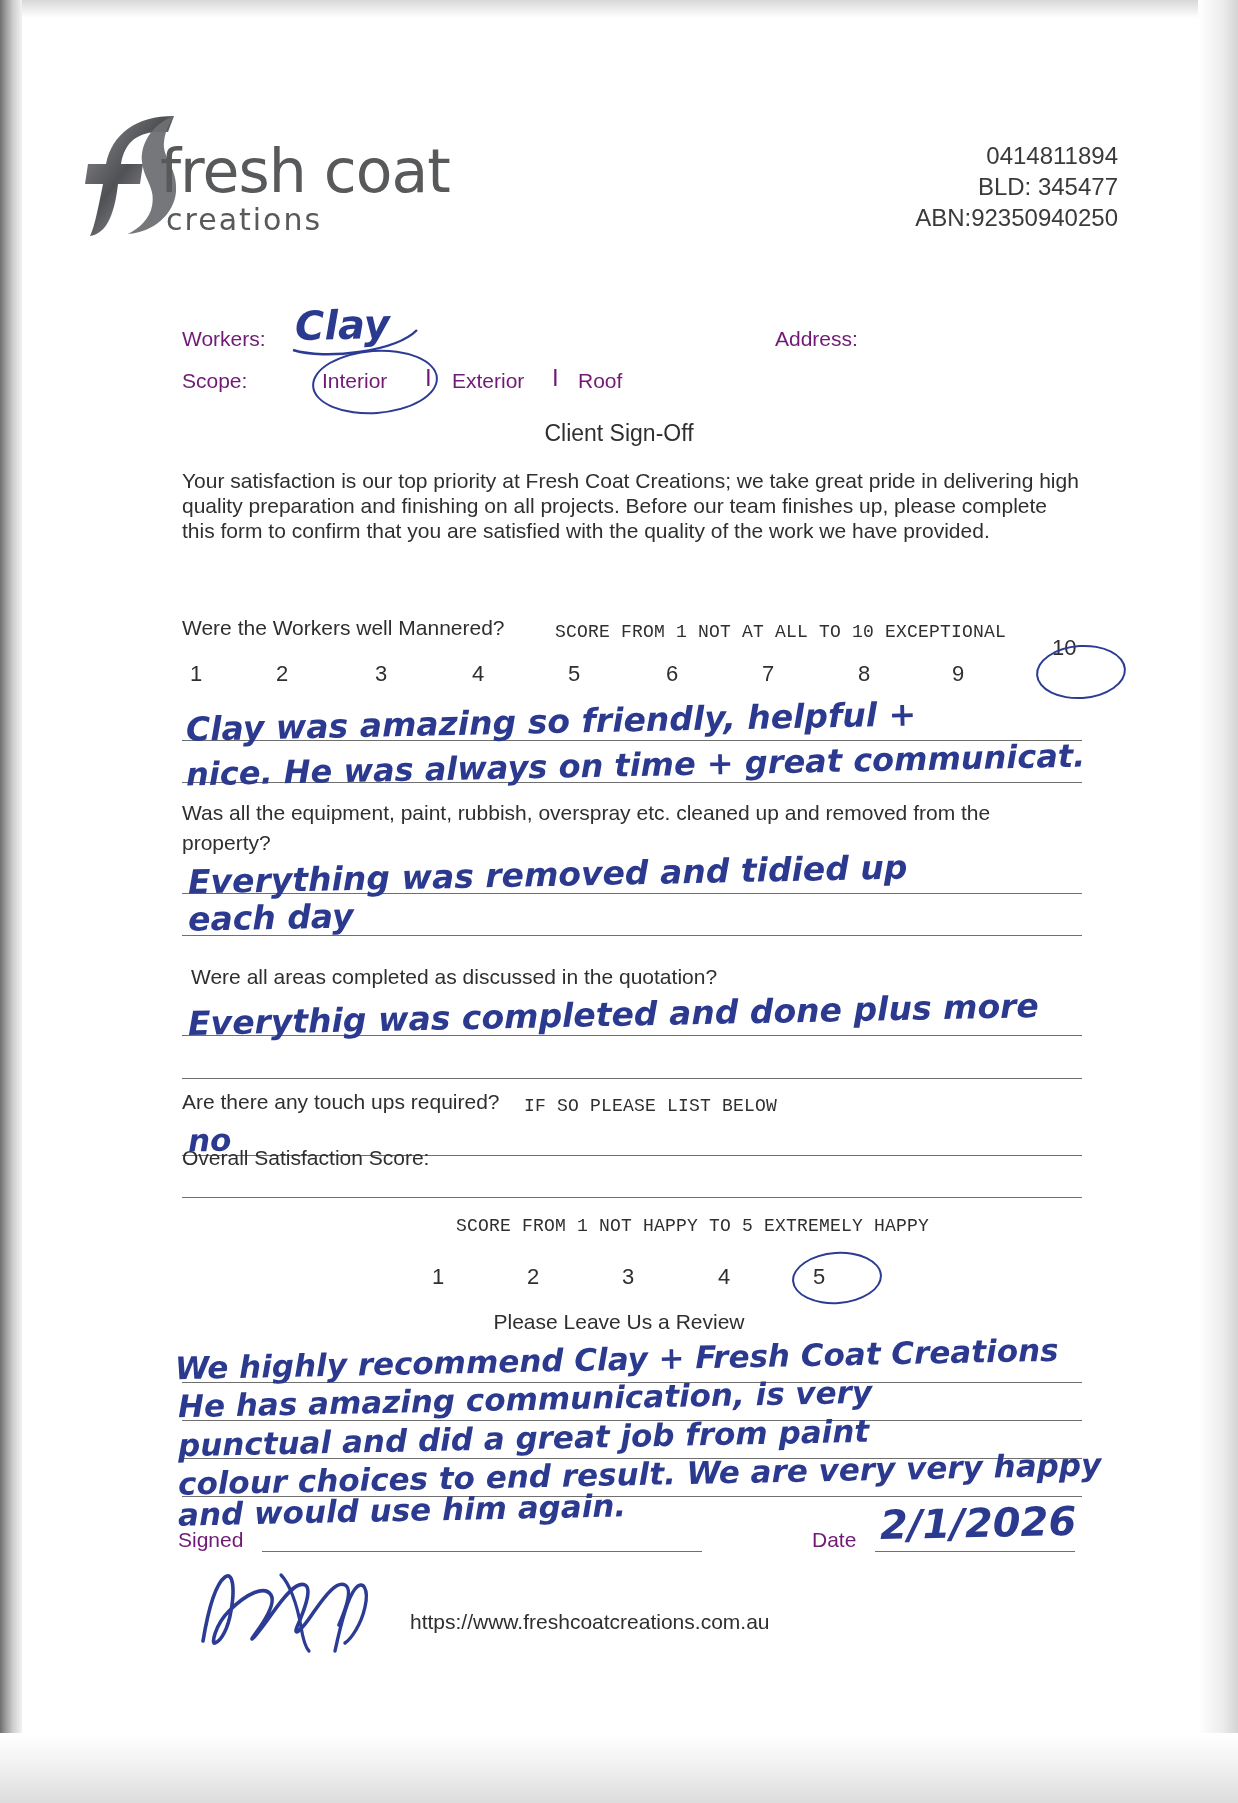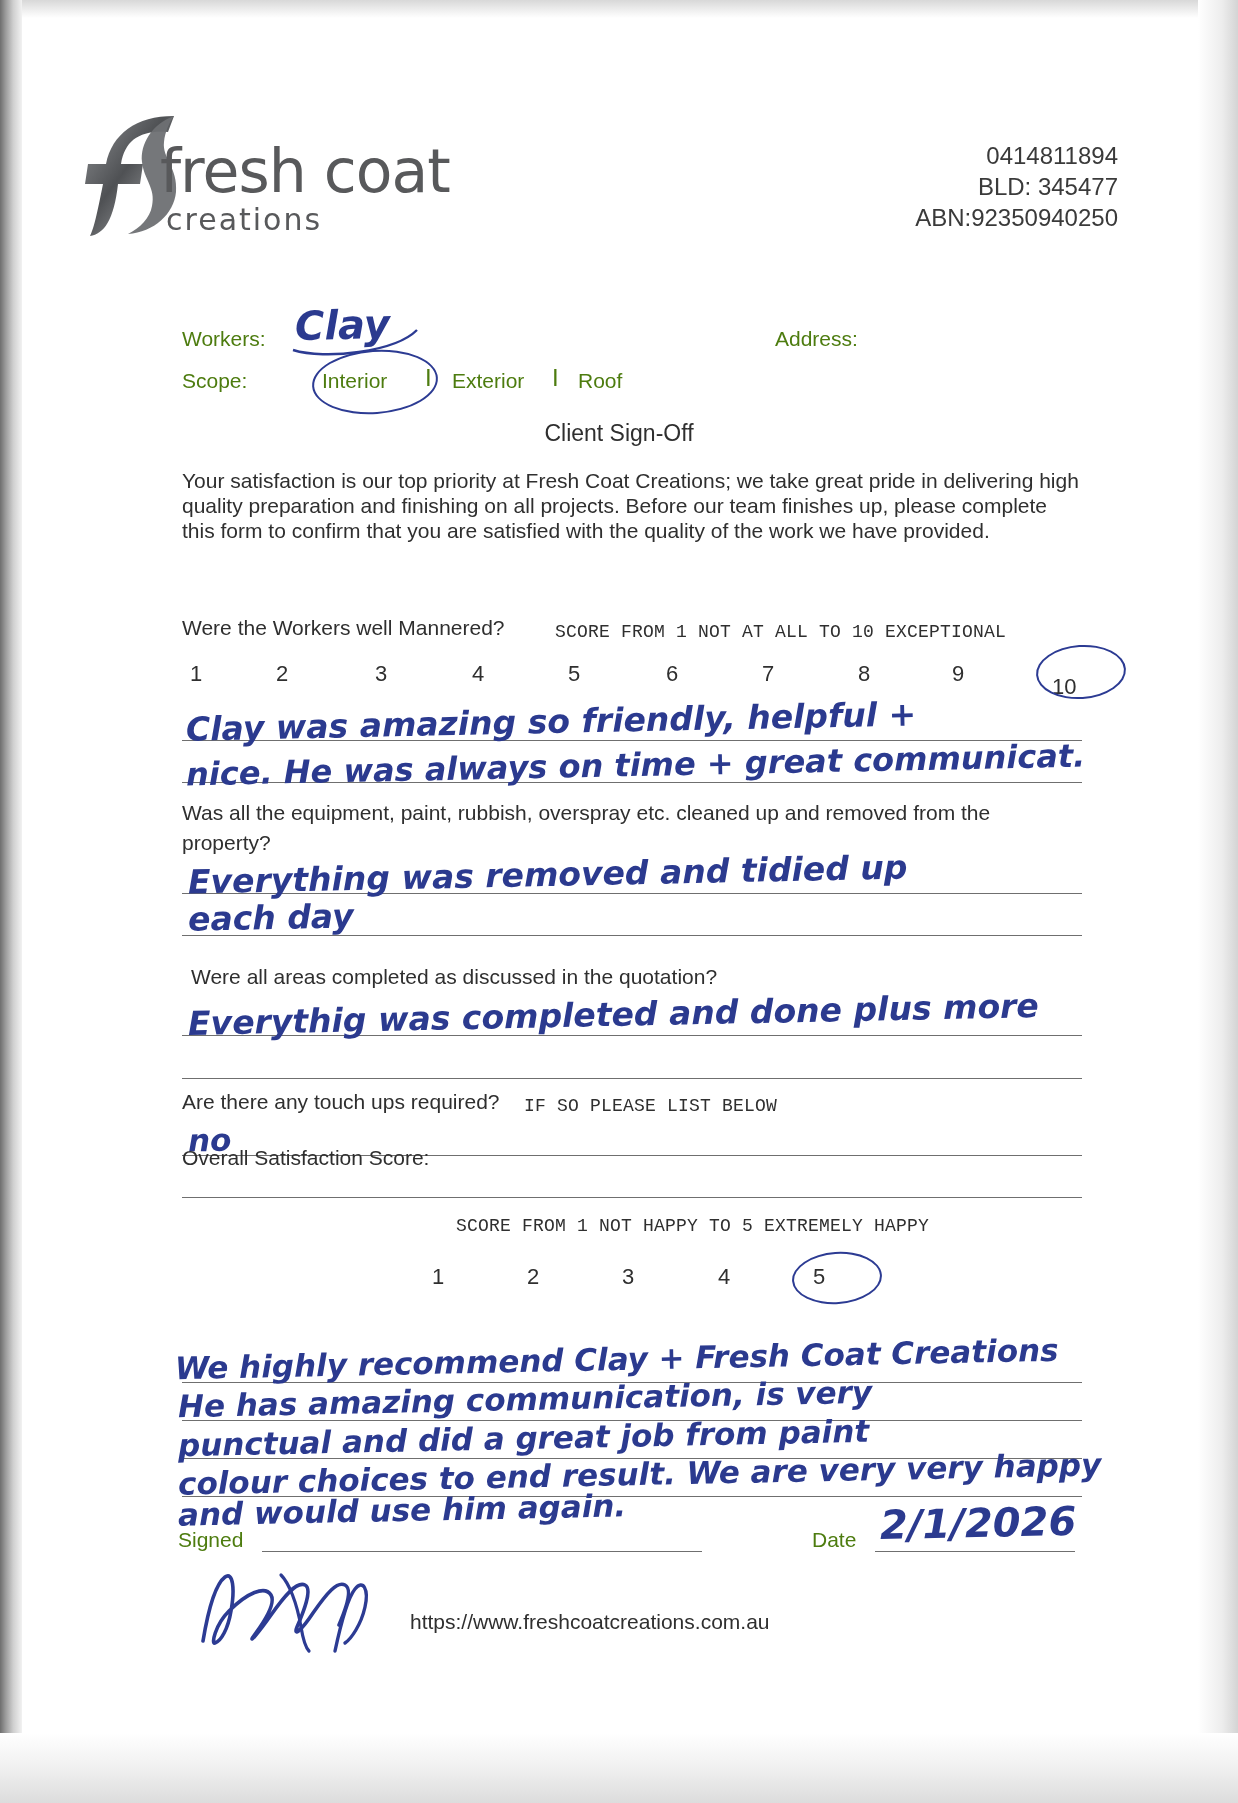--- a/index.html
+++ b/index.html
@@ -29,21 +29,21 @@
   .logo-text{position:absolute;left:78px;top:26px;font-size:60px;color:#58595b;
     letter-spacing:-1px;font-family:"DejaVu Sans", sans-serif;}
   .logo-sub{position:absolute;left:84px;top:92px;font-size:30px;color:#58595b;
     letter-spacing:2px;font-family:"DejaVu Sans", sans-serif;}
 
   .contact{position:absolute;right:120px;top:140px;text-align:right;
     font-size:24px;line-height:31px;color:#3a3a3a;}
   .contact .email{text-decoration:underline;color:#2b2b2b;}
 
   
-  .lbl{position:absolute;font-size:21px;color:#4d7c0f;}
+  .lbl{position:absolute;font-size:21px;color:#701a75;}
   .hand{
     font-family:"DejaVu Sans", sans-serif;
     color:#2b3a8f;
     font-style:italic;
     font-weight:600;
     transform:rotate(-1.2deg);
     white-space:nowrap;
   }
 
   .ell{
@@ -124,21 +124,21 @@
 
   <div class="scale" style="left:190px;top:661px;">1</div>
   <div class="scale" style="left:276px;top:661px;">2</div>
   <div class="scale" style="left:375px;top:661px;">3</div>
   <div class="scale" style="left:472px;top:661px;">4</div>
   <div class="scale" style="left:568px;top:661px;">5</div>
   <div class="scale" style="left:666px;top:661px;">6</div>
   <div class="scale" style="left:762px;top:661px;">7</div>
   <div class="scale" style="left:858px;top:661px;">8</div>
   <div class="scale" style="left:952px;top:661px;">9</div>
-  <div class="scale" style="left:1052px;top:674px;">10</div>
+  <div class="scale" style="left:1052px;top:635px;">10</div>
   <div class="ell" style="left:1036px;top:645px;width:86px;height:50px;"></div>
 
   <div class="ruleline" style="left:182px;top:740px;width:900px;"></div>
   <div class="ruleline" style="left:182px;top:782px;width:900px;"></div>
   <div class="hand" style="position:absolute;left:186px;top:702px;font-size:33px;">Clay was amazing so friendly, helpful +</div>
   <div class="hand" style="position:absolute;left:186px;top:746px;font-size:32px;">nice. He was always on time + great communicat.</div>
 
   <div class="q" style="left:182px;top:798px;width:900px;">Was all the equipment, paint, rubbish, overspray etc. cleaned up and removed from the property?</div>
 
   <div class="ruleline" style="left:182px;top:893px;width:900px;"></div>
@@ -162,20 +162,21 @@
   <div class="q" style="left:182px;top:1143px;">Overall Satisfaction Score:</div>
   <div class="q small-caps" style="left:456px;top:1211px;">SCORE FROM 1 NOT HAPPY TO 5 EXTREMELY HAPPY</div>
 
   <div class="scale" style="left:432px;top:1264px;">1</div>
   <div class="scale" style="left:527px;top:1264px;">2</div>
   <div class="scale" style="left:622px;top:1264px;">3</div>
   <div class="scale" style="left:718px;top:1264px;">4</div>
   <div class="scale" style="left:813px;top:1264px;">5</div>
   <div class="ell" style="left:792px;top:1252px;width:86px;height:48px;"></div>
 
+  <div class="center" style="left:0;top:1310px;width:1238px;">Please Leave Us a Review</div>
 
   <div class="ruleline" style="left:182px;top:1382px;width:900px;"></div>
   <div class="ruleline" style="left:182px;top:1420px;width:900px;"></div>
   <div class="ruleline" style="left:182px;top:1458px;width:900px;"></div>
   <div class="ruleline" style="left:182px;top:1496px;width:900px;"></div>
 
   <div class="hand" style="position:absolute;left:175px;top:1341px;font-size:31px;">We highly recommend Clay + Fresh Coat Creations</div>
   <div class="hand" style="position:absolute;left:178px;top:1381px;font-size:31px;">He has amazing communication, is very</div>
   <div class="hand" style="position:absolute;left:178px;top:1420px;font-size:31px;">punctual and did a great job from paint</div>
   <div class="hand" style="position:absolute;left:178px;top:1456px;font-size:31px;">colour choices to end result. We are very very happy</div>

